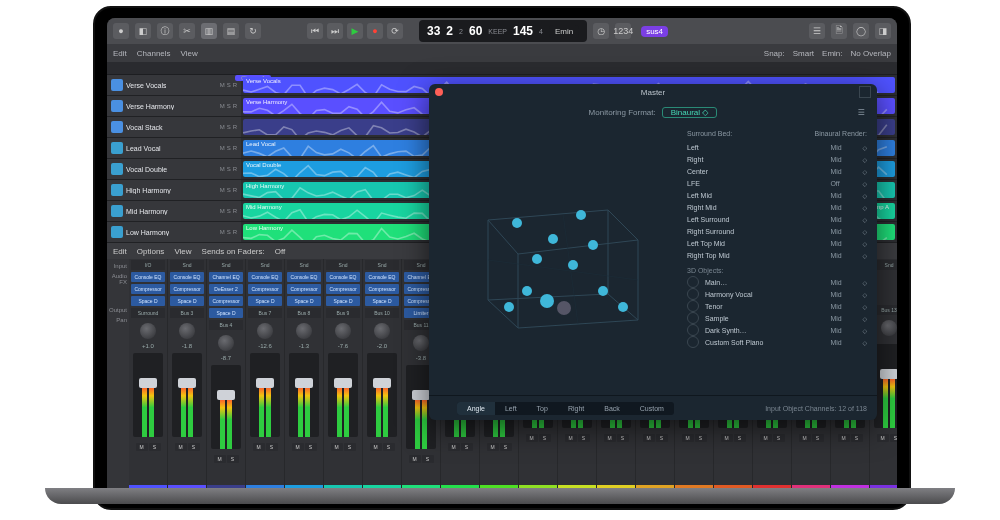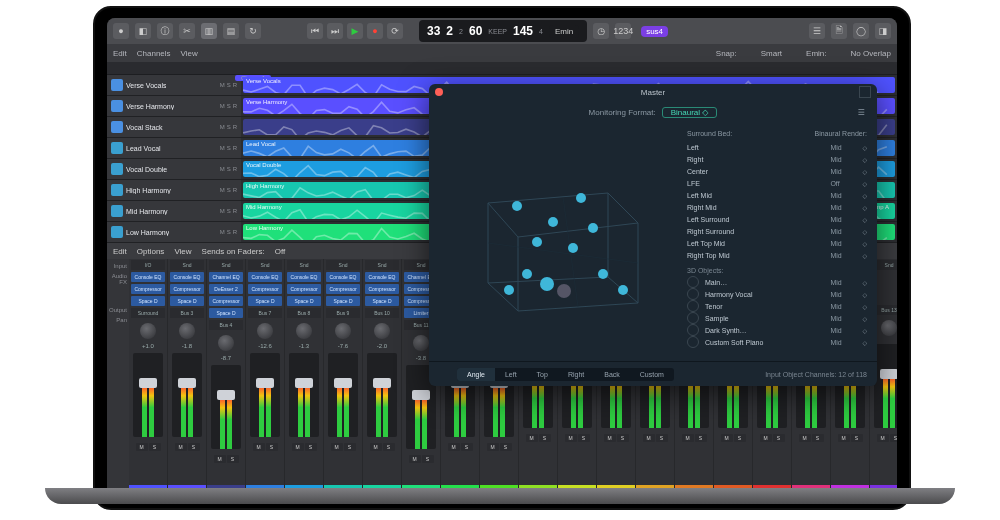--- a/index.html
+++ b/index.html
@@ -14,21 +14,21 @@
 .transport{display:flex;gap:4px;margin-left:40px}
 .play{color:#2ecc40}
 .rec{color:#ff4136}
 .lcd{margin-left:10px;display:flex;align-items:center;gap:6px;background:#1a1b1e;border-radius:4px;padding:2px 8px;height:18px}
 .lcd .big{font-size:12px;font-weight:600;color:#ffffff}
 .lcd .sm{font-size:7px;color:#8a8c92}
 .keysig{background:#1a1b1e;border-radius:4px;padding:2px 6px;font-size:8px}
 .purple{background:#7b3fe4;color:#fff;border-radius:4px;padding:1px 5px;font-size:8px;margin-left:4px}
 
 .menubar{height:18px;background:#3a3b3f;display:flex;align-items:center;padding:0 6px;gap:10px;font-size:8px;color:#b5b7bd}
-.menubar .r{margin-left:auto;display:flex;gap:24px}
+.menubar .r{margin-left:auto;display:flex;gap:8px}
 
 .ruler{height:12px;background:#2a2b2f;border-bottom:1px solid #1d1e21}
 
 .tracks{height:168px;background:#2c2d31;overflow:hidden;position:relative}
 .trk{height:20px;display:flex;align-items:center;border-bottom:1px solid #202124}
 .thead{width:126px;background:#36373b;height:100%;display:flex;align-items:center;padding:0 4px;gap:3px}
 .avatar{width:12px;height:12px;border-radius:2px;background:#4a90e2}
 .tname{font-size:7px;color:#e5e7eb;white-space:nowrap;overflow:hidden}
 .msr{display:flex;gap:2px;margin-left:auto}
 .msr span{font-size:6px;color:#8a8c92}
@@ -46,21 +46,21 @@
 .out{height:10px;width:34px;background:#2a2b2f;margin:1px 0;font-size:5px;text-align:center;line-height:10px;color:#9aa}
 .knob{width:16px;height:16px;border-radius:50%;background:radial-gradient(circle at 40% 35%,#6a6b70,#2d2e32);margin:4px 0}
 .db{font-size:6px;color:#9aa}
 .fader{width:30px;height:84px;background:#1f2023;border-radius:2px;margin:4px 0;position:relative;display:flex;justify-content:center}
 .meter{width:5px;background:linear-gradient(to top,#2ecc40 0%,#2ecc40 50%,#f1c40f 70%,#ff4136 88%);height:70%;align-self:flex-end;margin:0 1px}
 .cap{position:absolute;width:18px;height:10px;background:#cfd2d8;border-radius:2px;top:30%}
 .ms{display:flex;gap:1px;margin:2px 0}
 .ms div{width:12px;height:8px;background:#2a2b2f;border-radius:1px;font-size:5px;text-align:center;line-height:8px}
 .chlabel{height:14px;width:100%;font-size:5px;color:#fff;text-align:center;line-height:14px;margin-top:auto}
 
-.atmos{position:absolute;left:322px;top:66px;width:448px;height:302px;background:#1b2630;border-radius:6px;box-shadow:0 8px 30px rgba(0,0,0,.6);display:flex;flex-direction:column}
+.atmos{position:absolute;left:322px;top:66px;width:448px;height:336px;background:#1b2630;border-radius:6px;box-shadow:0 8px 30px rgba(0,0,0,.6);display:flex;flex-direction:column}
 .atm-t{height:16px;display:flex;align-items:center;justify-content:center;font-size:8px;color:#b9c2ca;position:relative}
 .atm-t .dot{position:absolute;left:6px;width:8px;height:8px;border-radius:50%;background:#ff5f57}
 .atm-t .sq{position:absolute;right:6px;width:10px;height:10px;border:1px solid #3a4650}
 .mfmt{height:24px;display:flex;align-items:center;justify-content:center;gap:6px;font-size:8px;color:#8b98a3}
 .mfmt .sel{border:1px solid #2a8a76;color:#45d8b4;padding:0 8px;border-radius:3px}
 .atm-body{flex:1;display:flex}
 .room{width:258px;position:relative;display:flex;align-items:center;justify-content:center}
 .cube{width:180px;height:140px;position:relative;transform-style:preserve-3d}
 .cube svg{position:absolute;inset:0}
 .ball{position:absolute;width:10px;height:10px;border-radius:50%;background:#3fb7d9}

